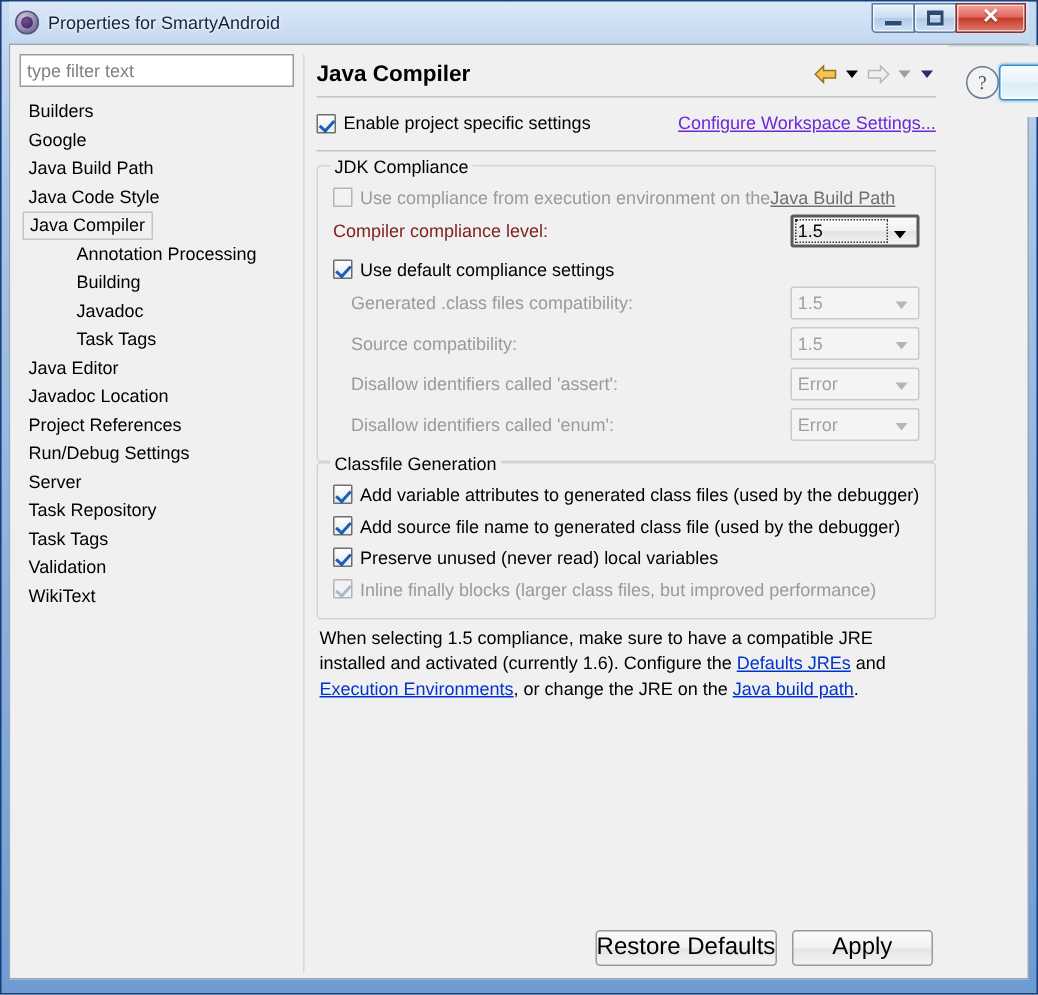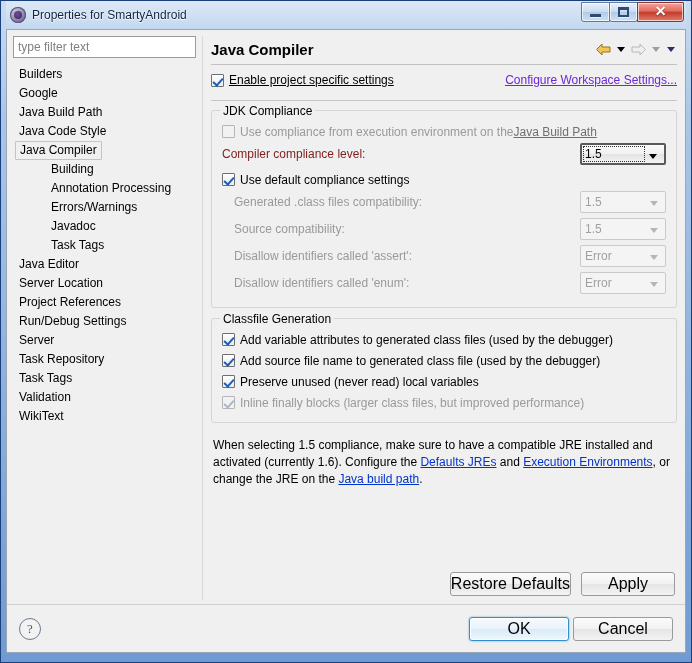--- a/index.html
+++ b/index.html
@@ -84,21 +84,21 @@
     text-shadow: 0 1px 1px rgba(0,0,0,0.45);
     font-family: "Liberation Serif", serif;
   }
 
   
   #client {
     position: relative;
     height: 624px;
     background: #f0f0f0;
     border: 1px solid #9aa6b6;
-    display: flex; flex-direction: column;
+    display: flex; 
   }
 
   #body-area {
     position: relative;
     flex: 1;
     display: flex;
     background: #f0f0f0;
   }
 
   
@@ -202,33 +202,32 @@
 
   .cb-label { font-size: 12px; color: #000; white-space: nowrap; }
   .cb-label.disabled { color: #9a9a9a; }
 
   .link {
     color: #0000c0; text-decoration: underline; cursor: pointer;
   }
   .link.gray { color: #707070; }
 
   #enable-row {
-    display: flex; align-items: flex-start; justify-content: space-between;
-    height: 18px; margin-bottom: 4px; text-decoration: underline;
+    display: flex; align-items: center; justify-content: space-between;
+    height: 18px; margin-bottom: 4px;
   }
   #configure-ws-link {
     font-size: 12px; color: #6d28d9; text-decoration: underline; cursor: pointer;
   }
   #enable-rule { height: 1px; background: #c6c6c6; margin: 5px 0 9px 0; }
 
   
   .group {
     border: 1px solid #d4d4d4;
     border-radius: 3px;
-    margin-bottom: 10px;
     padding: 10px 10px 9px 10px;
     position: relative;
     text-align: center;
   }
   .group > .legend {
     position: absolute; top: -7px; left: 8px;
     background: #f0f0f0;
     padding: 0 3px;
     font-size: 12px; color: #000;
   }
@@ -361,39 +360,36 @@
             <div class="tree-row level0">
               <span class="tree-item">Java Build Path</span>
             </div>
             <div class="tree-row level0">
               <span class="tree-item">Java Code Style</span>
             </div>
             <div class="tree-row level0">
               <span class="tree-item selected">Java Compiler</span>
             </div>
             <div class="tree-row level1">
+              <span class="tree-item">Annotation Processing</span>
+            </div>
+            <div class="tree-row level1">
               <span class="tree-item">Building</span>
-            </div>
-            <div class="tree-row level1">
-              <span class="tree-item">Annotation Processing</span>
-            </div>
-            <div class="tree-row level1">
-              <span class="tree-item">Errors/Warnings</span>
             </div>
             <div class="tree-row level1">
               <span class="tree-item">Javadoc</span>
             </div>
             <div class="tree-row level1">
               <span class="tree-item">Task Tags</span>
             </div>
             <div class="tree-row level0">
               <span class="tree-item">Java Editor</span>
             </div>
             <div class="tree-row level0">
-              <span class="tree-item">Server Location</span>
+              <span class="tree-item">Javadoc Location</span>
             </div>
             <div class="tree-row level0">
               <span class="tree-item">Project References</span>
             </div>
             <div class="tree-row level0">
               <span class="tree-item">Run/Debug Settings</span>
             </div>
             <div class="tree-row level0">
               <span class="tree-item">Server</span>
             </div>

